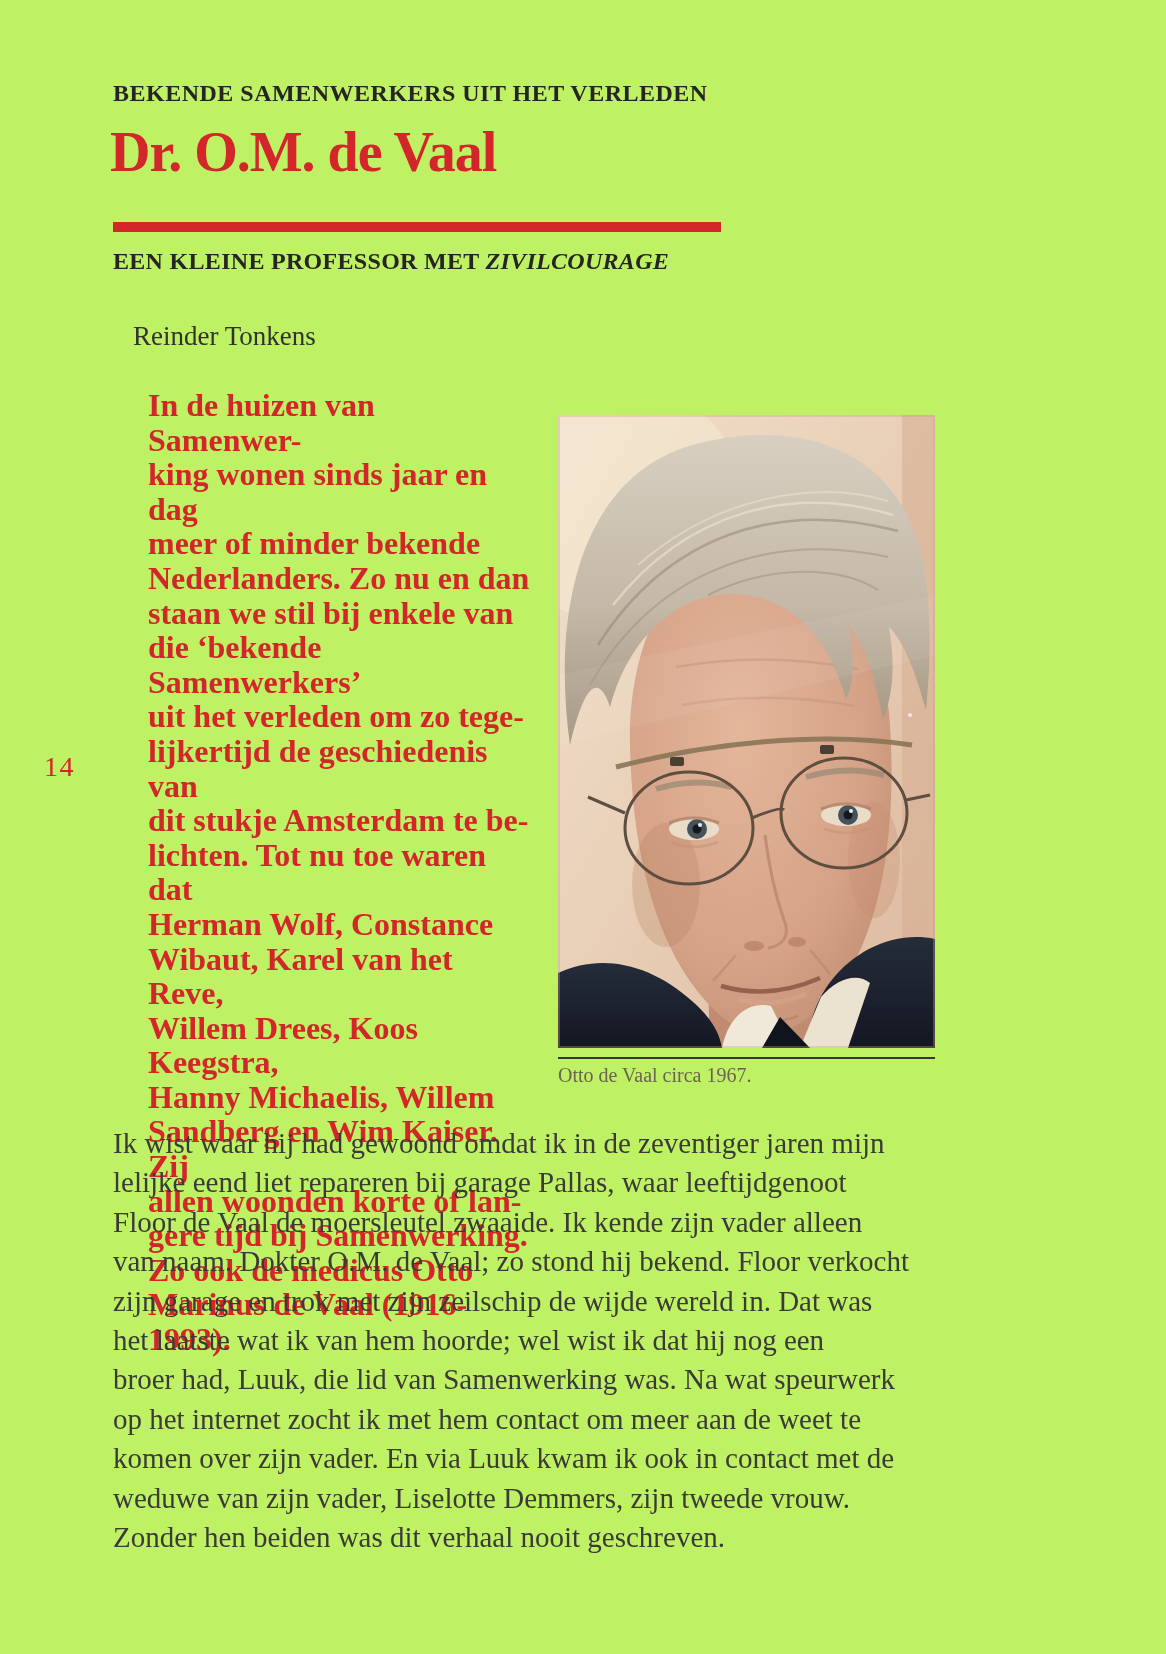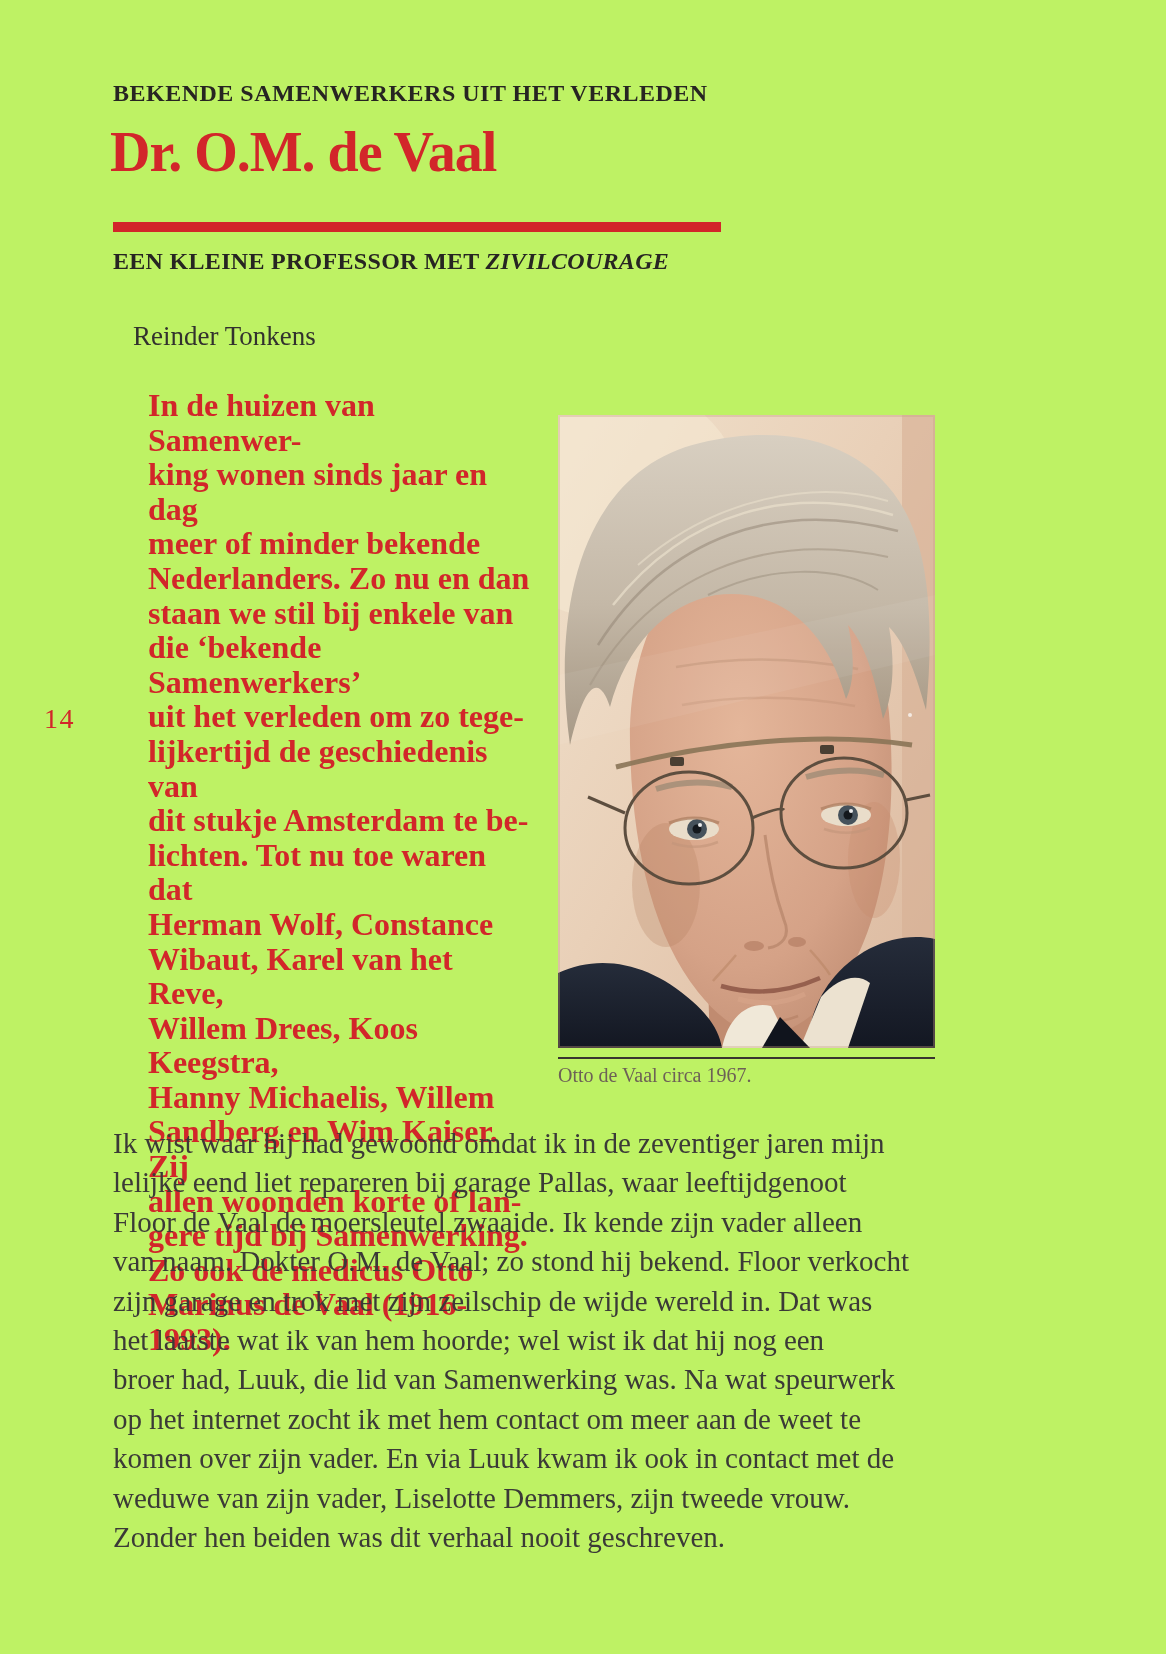--- a/index.html
+++ b/index.html
@@ -51,21 +51,21 @@
   .photo svg{display:block;width:100%;height:100%;}
   .caption-rule{
     position:absolute;left:558px;top:1057px;
     width:377px;height:2px;background:#38342f;
   }
   .caption{
     position:absolute;left:558px;top:1064px;
     font-size:20px;color:var(--caption,#6d6156);
   }
   .pagenum{
-    position:absolute;left:44px;top:703px;
+    position:absolute;left:44px;top:751px;
     font-size:28px;letter-spacing:1.5px;
     color:var(--accent,#d2262a);
   }
   .body-text{
     position:absolute;left:113px;top:1124px;
     width:990px;
     font-size:29px;line-height:39.4px;
     color:var(--body,#3b3a37);
     white-space:pre-line;
   }

